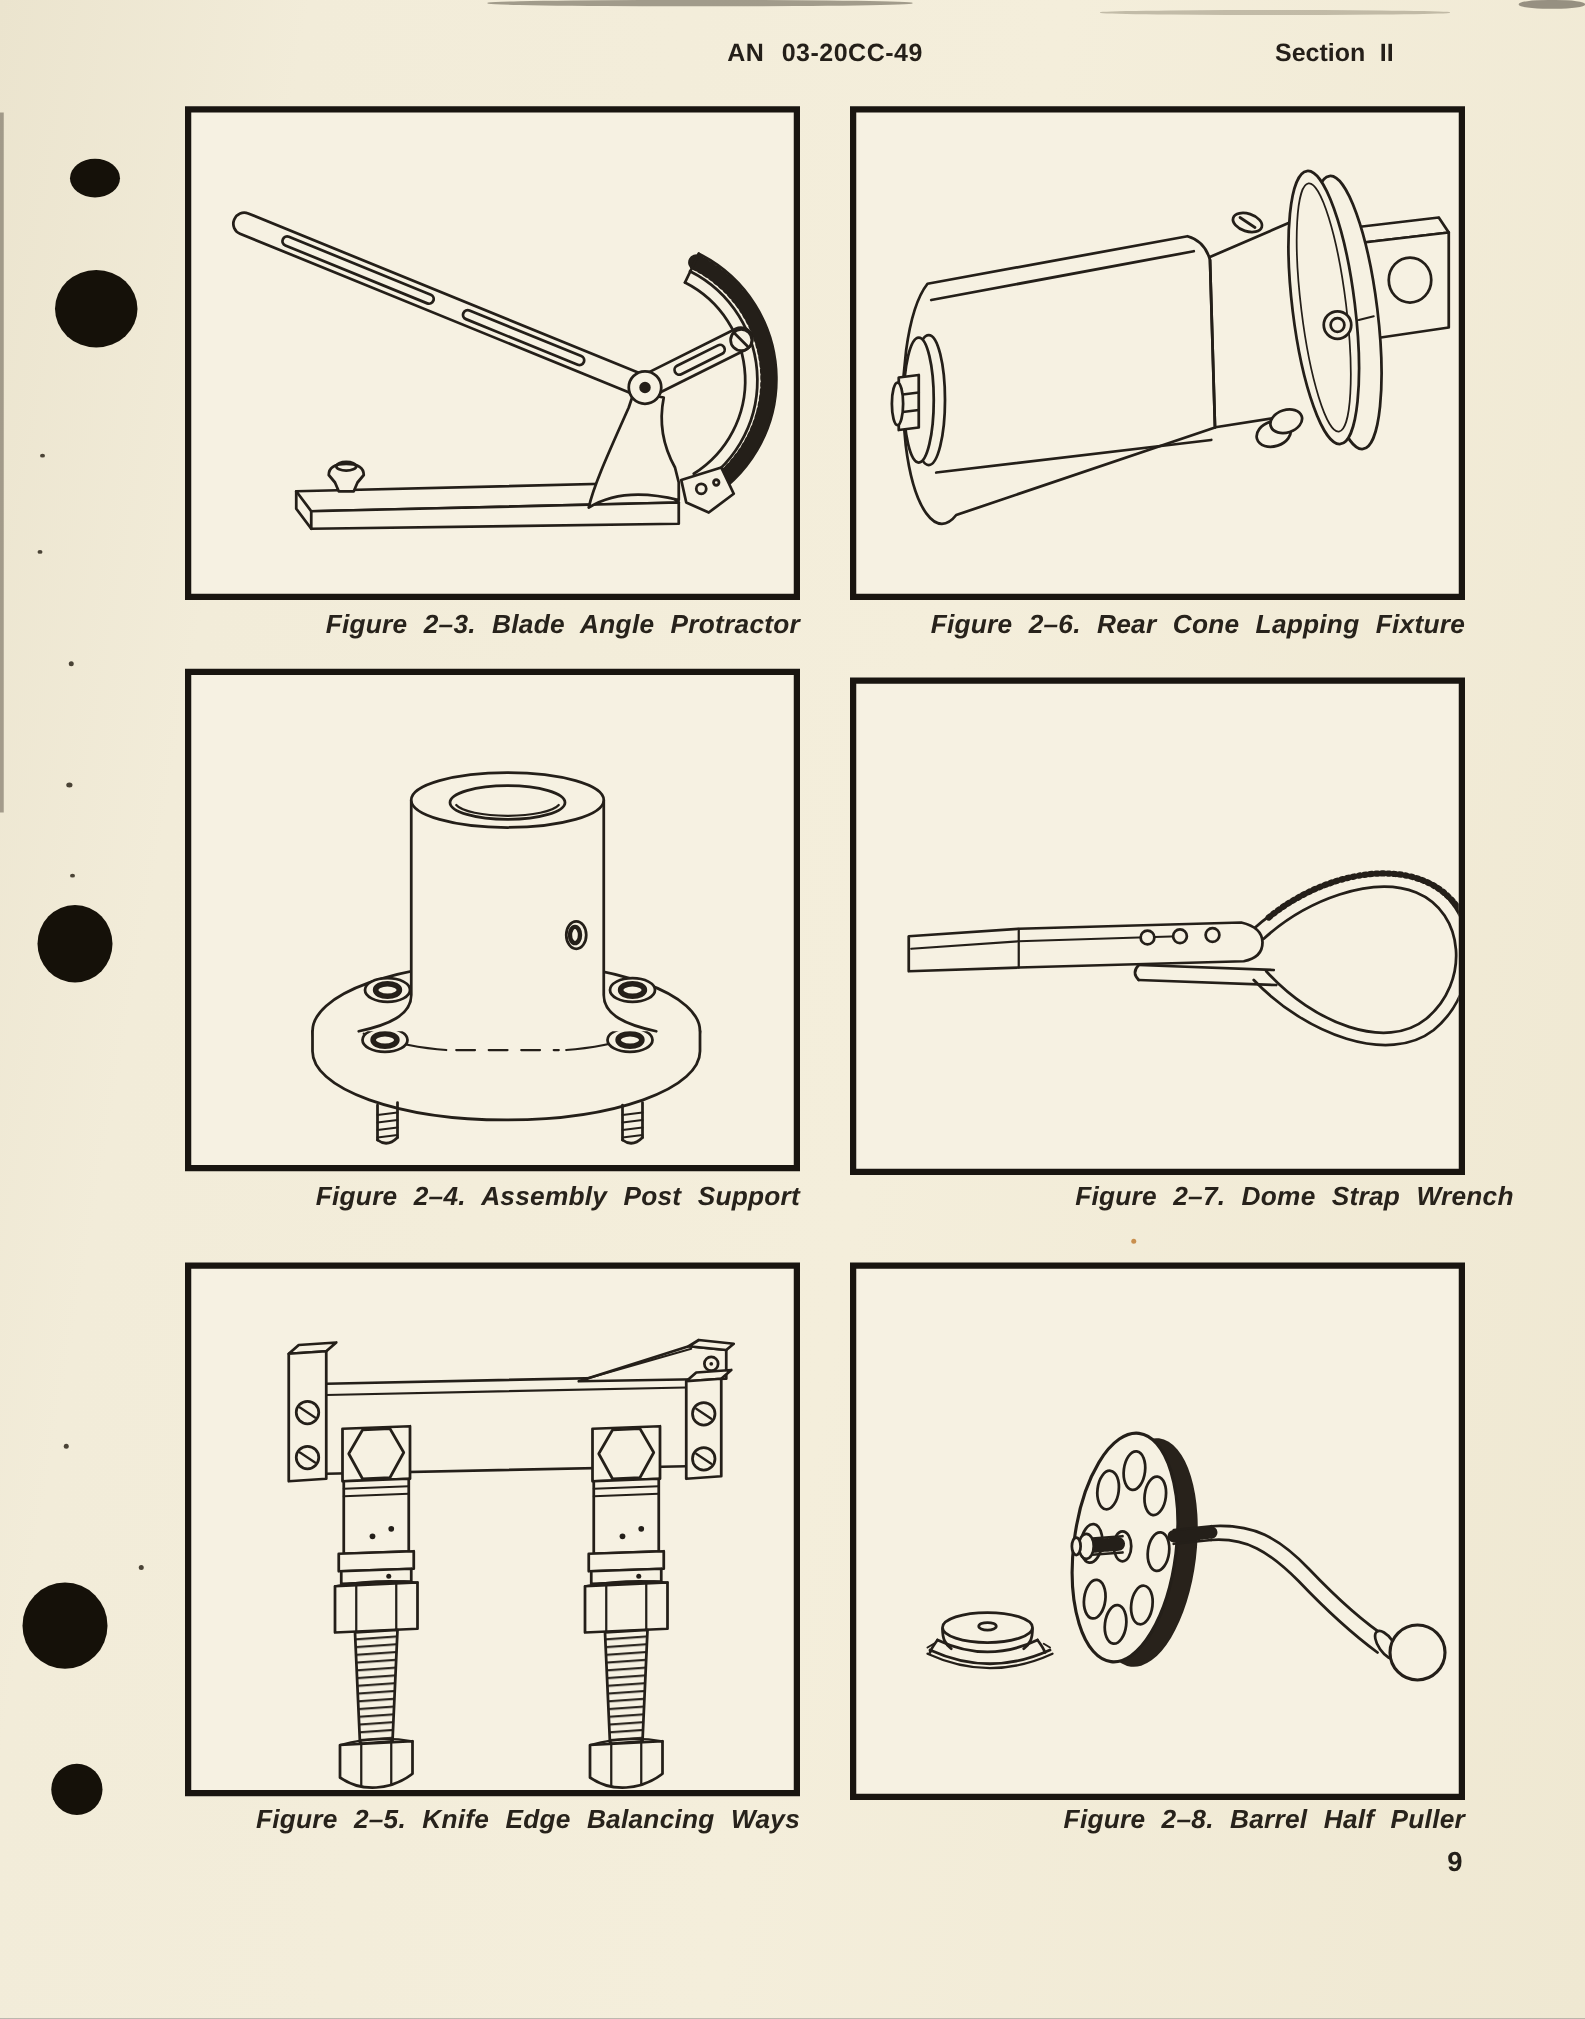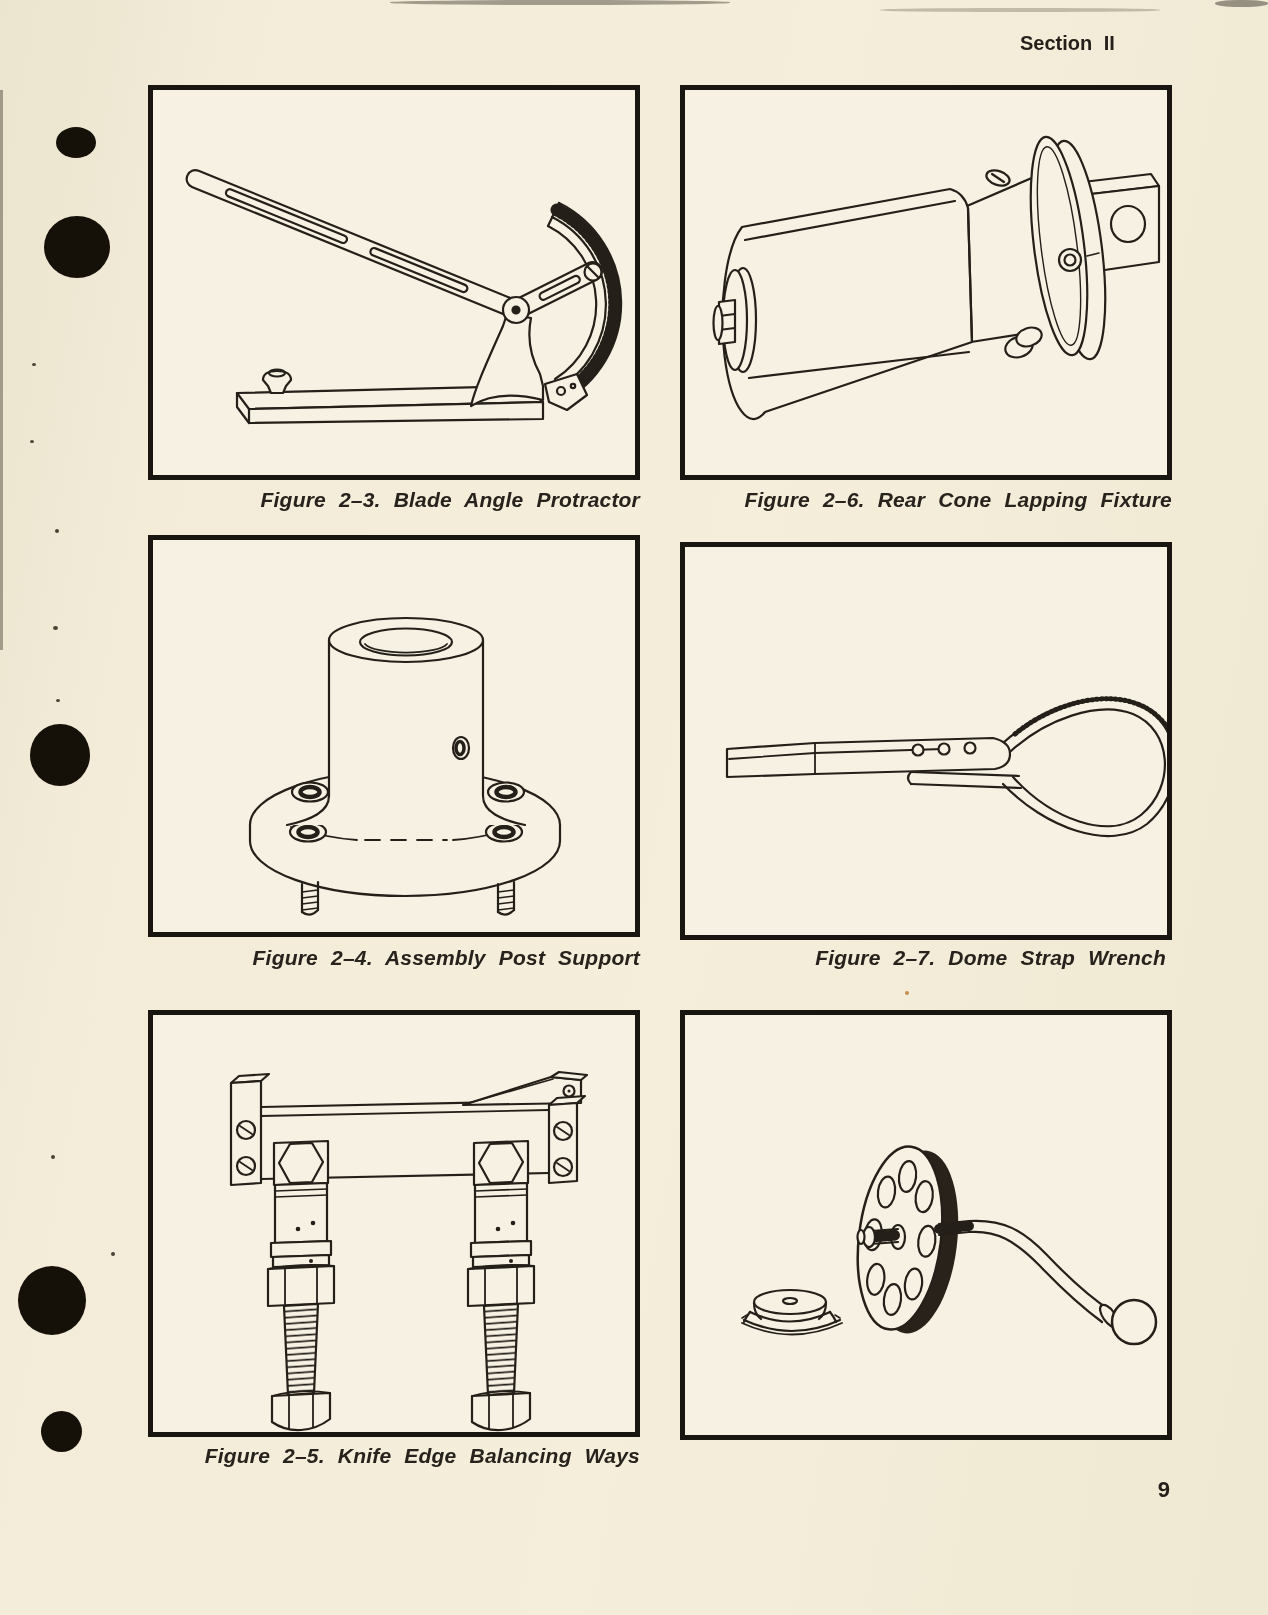--- a/index.html
+++ b/index.html
@@ -41,20 +41,21 @@
   <div class="speck" style="left:32px;top:363px;width:4px;height:3px;"></div>
   <div class="speck" style="left:30px;top:440px;width:4px;height:3px;"></div>
   <div class="speck" style="left:55px;top:529px;width:4px;height:4px;"></div>
   <div class="speck" style="left:53px;top:626px;width:5px;height:4px;"></div>
   <div class="speck" style="left:56px;top:699px;width:4px;height:3px;"></div>
   <div class="speck" style="left:51px;top:1155px;width:4px;height:4px;"></div>
   <div class="speck" style="left:111px;top:1252px;width:4px;height:4px;"></div>
   <div class="speck" style="left:635px;top:198px;width:3px;height:4px;"></div>
   <div class="speck" style="left:905px;top:991px;width:4px;height:4px;background:#c98f4e;"></div>
 
+  <div class="hdr-doc">AN 03-20CC-49</div>
   <div class="hdr-sec">Section II</div>
 
   <div class="figbox" style="left:148px;top:85px;width:492px;height:395px;">
     <svg viewBox="0 0 482 385">
       <g stroke="#241f19" stroke-width="2.2" fill="none" stroke-linejoin="round" stroke-linecap="round">
 
         <path d="M404 120 A105 105 0 0 1 405 307" stroke-width="13" stroke-dasharray="1.8 3.6"></path>
         <path d="M406 113 A112 112 0 0 1 409 312"></path>
         <path d="M399 127 A98 98 0 0 1 401 301"></path>
         <path d="M395 136 A88 88 0 0 1 402 289"></path>
@@ -191,21 +192,21 @@
         <path d="M130 196 L130 227" stroke-width="1.8"></path>
 
         <circle cx="233" cy="203" r="5.5" fill="#f6f1e2"></circle>
         <circle cx="259" cy="202" r="5.5" fill="#f6f1e2"></circle>
         <circle cx="285" cy="201" r="5.5" fill="#f6f1e2"></circle>
       </g>
     </svg>
   </div>
 
   <div class="caption" style="left:148px;top:946px;">Figure 2–4. Assembly Post Support</div>
-  <div class="caption" style="left:674px;top:946px;">Figure 2–7. Dome Strap Wrench</div>
+  <div class="caption" style="left:719px;top:946px;">Figure 2–7. Dome Strap Wrench</div>
 
   <div class="figbox" style="left:148px;top:1010px;width:492px;height:427px;">
     <svg viewBox="0 0 482 417">
       <defs>
         <pattern id="threadpat" width="10" height="6.2" patternUnits="userSpaceOnUse" patternTransform="rotate(-4)">
           <rect width="10" height="6.2" fill="#f6f1e2"></rect>
           <rect y="2.4" width="10" height="1.7" fill="#241f19"></rect>
         </pattern>
         <g id="post" stroke="#241f19" stroke-width="2.2" fill="none" stroke-linejoin="round" stroke-linecap="round">
           <path d="M-27 128 L27 126 L27 168 L-27 170 Z" fill="#f6f1e2"></path>
@@ -294,16 +295,17 @@
         <path d="M254 209 L284 206 M254 220 L284 217"></path>
         <path d="M284 206 C318 204 338 215 362 240 C382 261 406 283 426 296"></path>
         <path d="M284 217 C312 215 330 226 354 250 C374 271 398 293 417 307"></path>
         <ellipse cx="424" cy="301" rx="6" ry="13" transform="rotate(-35 424 301)" fill="#f6f1e2"></ellipse>
         <circle cx="449" cy="307" r="22" fill="#f6f1e2" stroke-width="2.5"></circle>
       </g>
     </svg>
   </div>
 
   <div class="caption" style="left:148px;top:1444px;">Figure 2–5. Knife Edge Balancing Ways</div>
+  <div class="caption" style="left:680px;top:1444px;">Figure 2–8. Barrel Half Puller</div>
 
   <div class="pageno">9</div>
 
 </div>
 
 </body></html>

